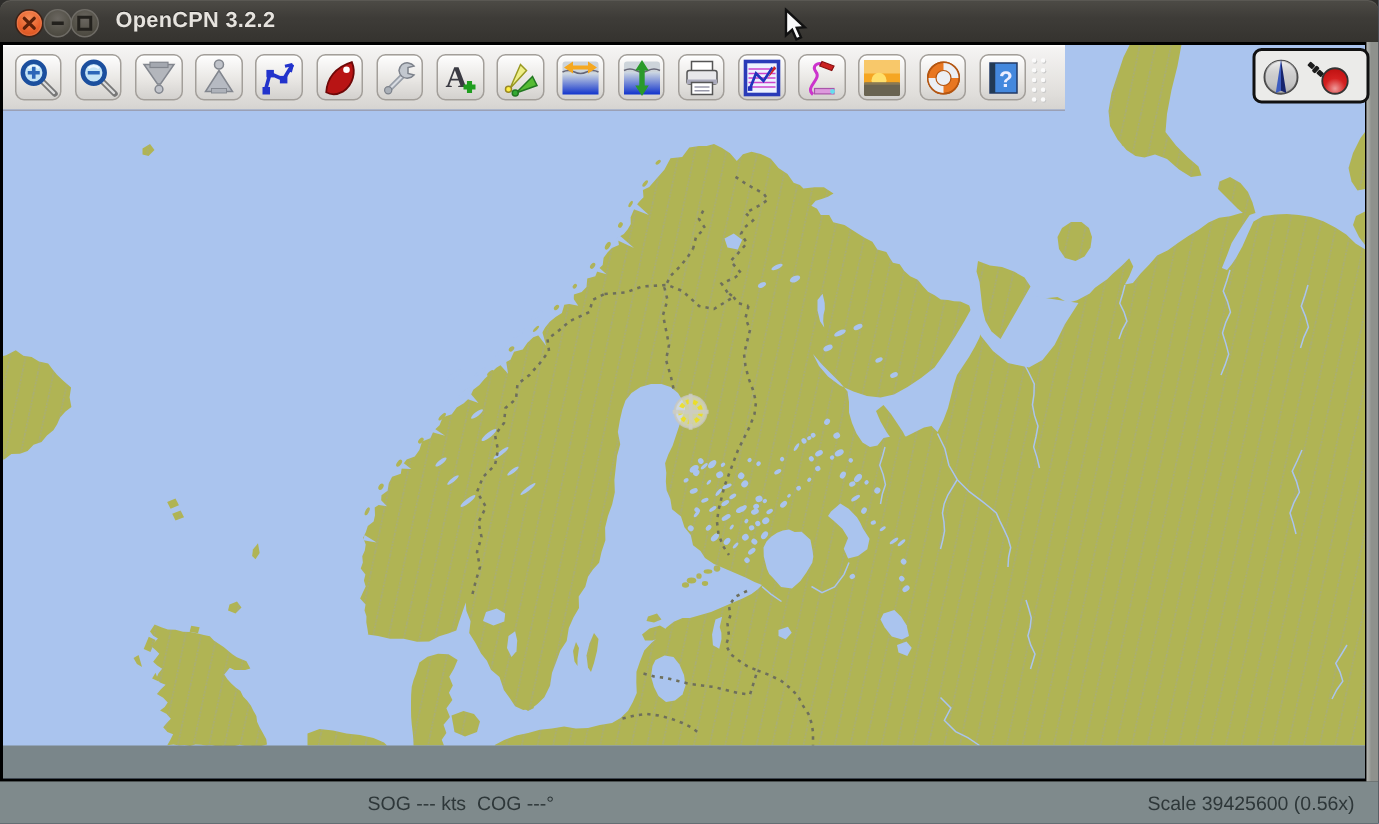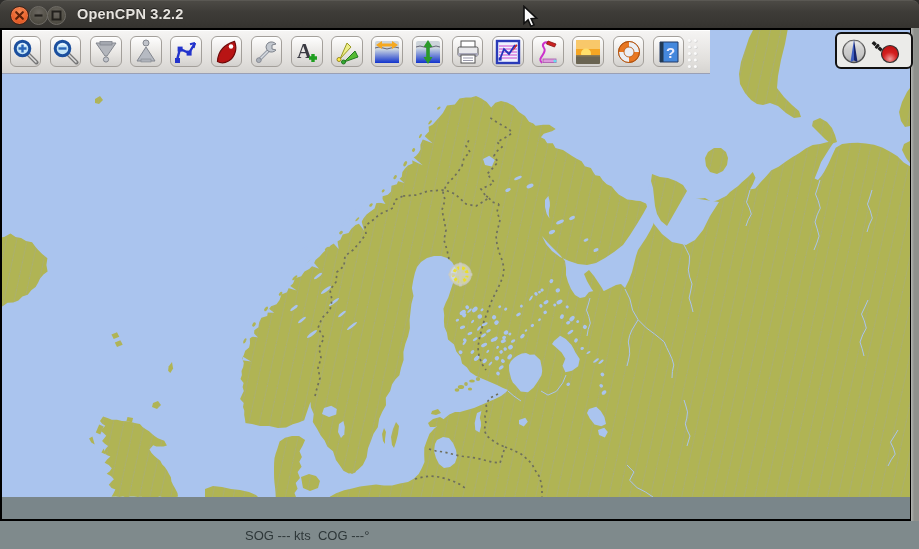--- a/index.html
+++ b/index.html
@@ -462,15 +462,16 @@
 <g fill="#1c1c1c" transform="translate(38.5,5) rotate(42)">
         <rect x="0" y="2.6" width="4.2" height="3.4" rx="0.6"></rect>
         <rect x="8" y="2.6" width="4.2" height="3.4" rx="0.6"></rect>
         <rect x="4.6" y="1.8" width="3" height="5" rx="1"></rect>
       </g>
 <circle cx="53" cy="20" r="8.5" fill="url(#rg)" stroke="#333" stroke-width="1.2"></circle>
 </svg>
   </div>
 <div id="statusbar">
   <span style="left:245px">SOG --- kts  COG ---°</span>
+  <span style="left:765px">Scale 39425600 (0.56x)</span>
 </div>
 <svg id="cursor" style="position:absolute;left:520px;top:5px;z-index:50" width="20" height="26" viewBox="0 0 20 26">
 <path d="M4,1.5 L4,18.5 L8.1,14.9 L10.9,21.3 L14.0,19.9 L11.2,13.6 L16.5,13.2 Z" fill="#fafafa" stroke="#111" stroke-width="1.6" stroke-linejoin="miter"></path>
 </svg>
 </body></html>

